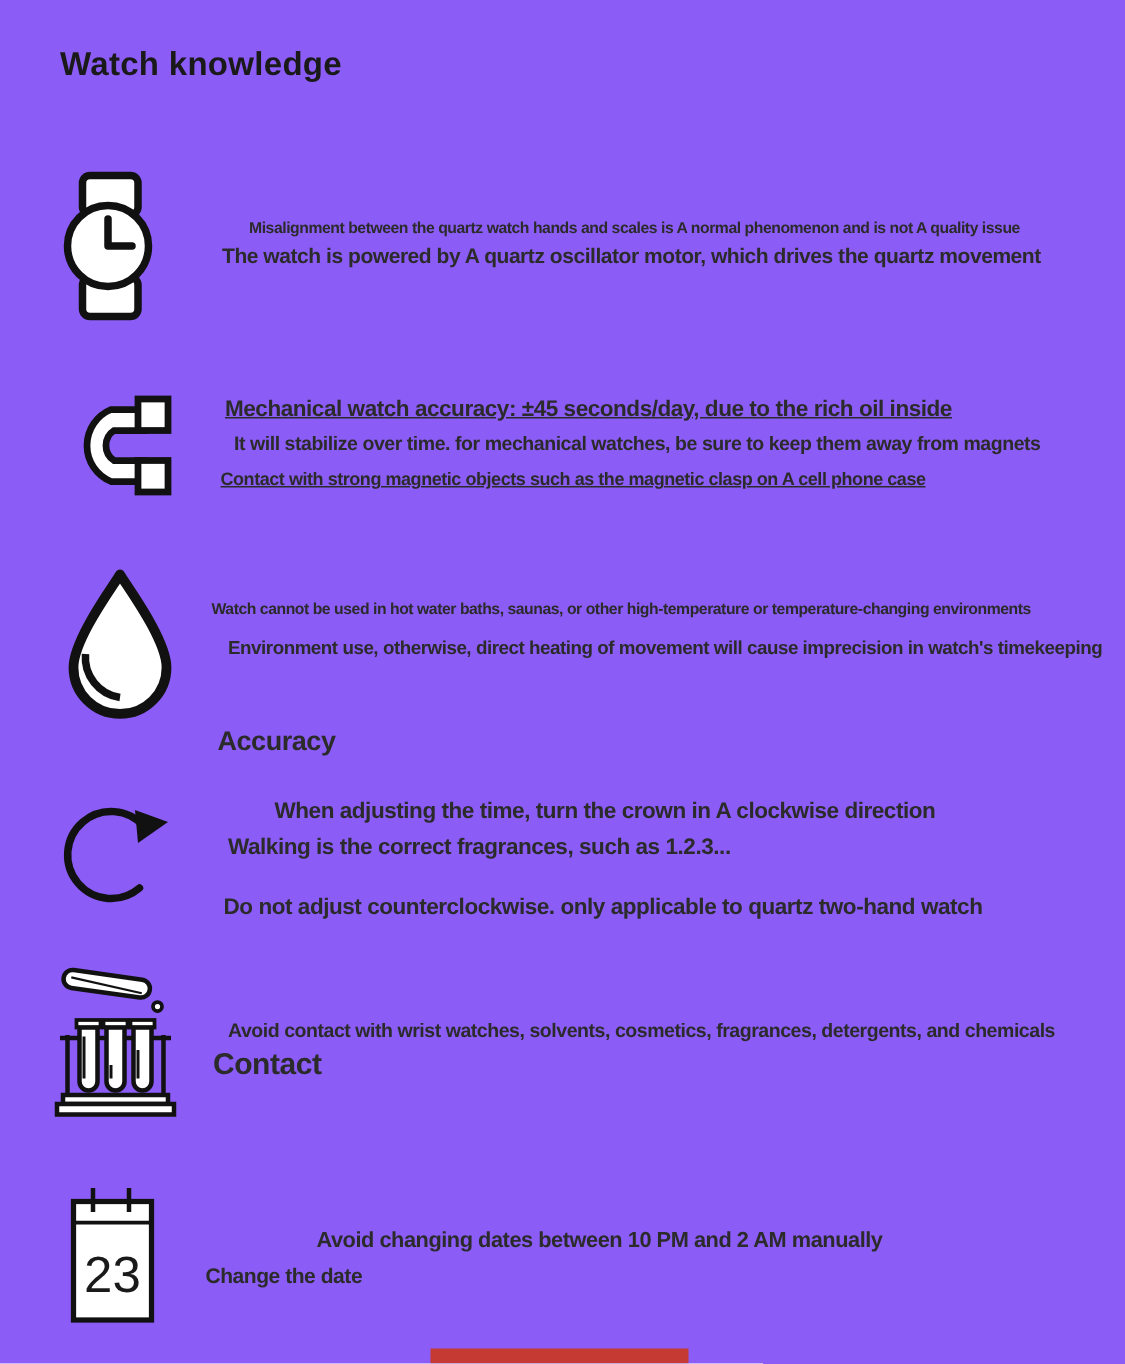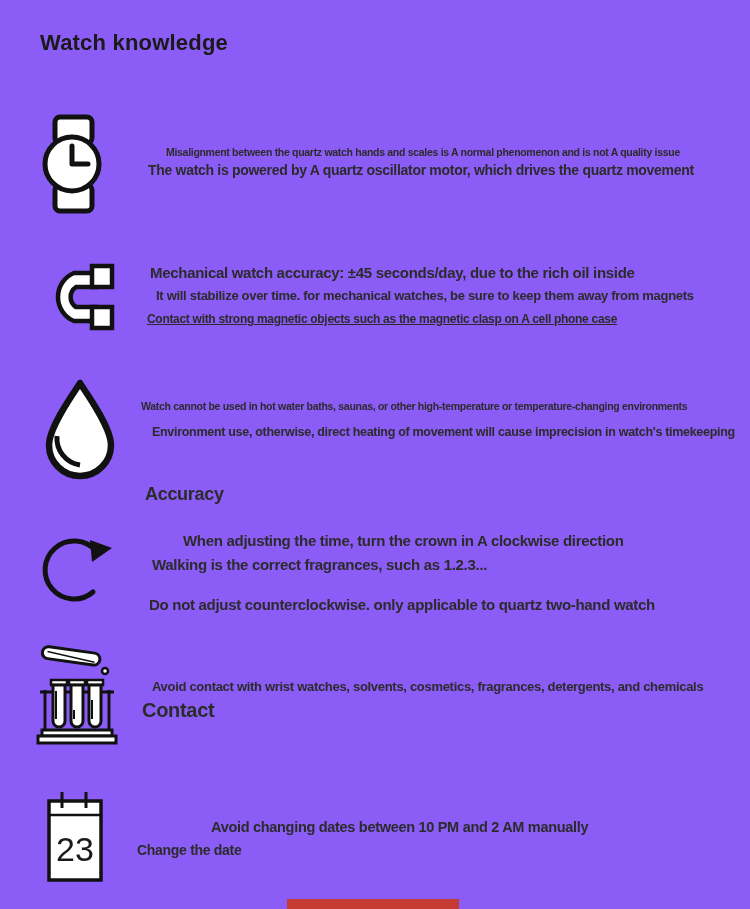--- a/index.html
+++ b/index.html
@@ -16,21 +16,21 @@
   .line{
     position:absolute;margin:0;white-space:nowrap;
     font-weight:bold;color:#2b2b2b;letter-spacing:-0.3px;line-height:1.2;
   }
   
   .ic-watch{left:40px;top:113px;width:66px;height:102px;}
   .s1l1{left:166px;top:146px;font-size:10.5px;}
   .s1l2{left:148px;top:162px;font-size:14px;}
   
   .ic-magnet{left:36px;top:261px;width:84px;height:72px;}
-  .s2l1{left:150px;top:264px;font-size:15px;}
+  .s2l1{left:150px;top:264px;font-size:15px;text-decoration:underline;}
   .s2l2{left:156px;top:288px;font-size:13px;}
   .s2l3{left:147px;top:312px;font-size:12px;text-decoration:underline;}
   
   .ic-drop{left:36px;top:376px;width:88px;height:104px;}
   .s3l1{left:141px;top:400px;font-size:10.5px;}
   .s3l2{left:152px;top:425px;font-size:12.5px;}
   .s3l3{left:145px;top:444px;font-size:18px;margin-top:40px;}
   
   .ic-arrow{left:38px;top:520px;width:78px;height:92px;}
   .s4l1{left:183px;top:532px;font-size:15px;}

